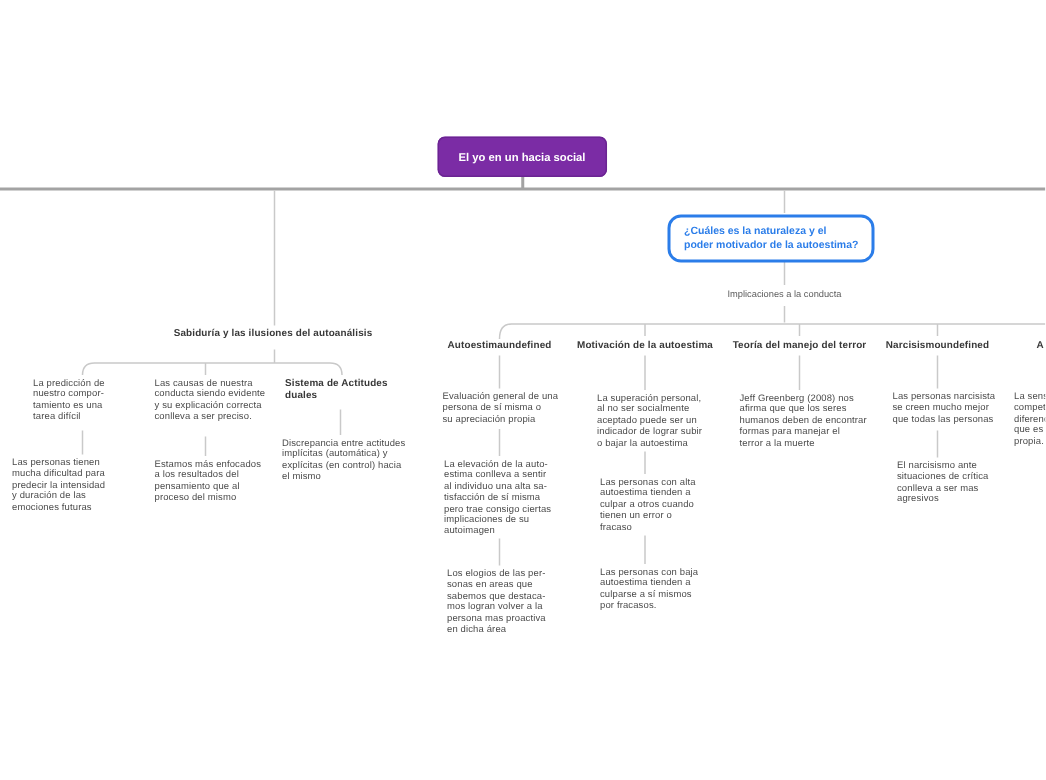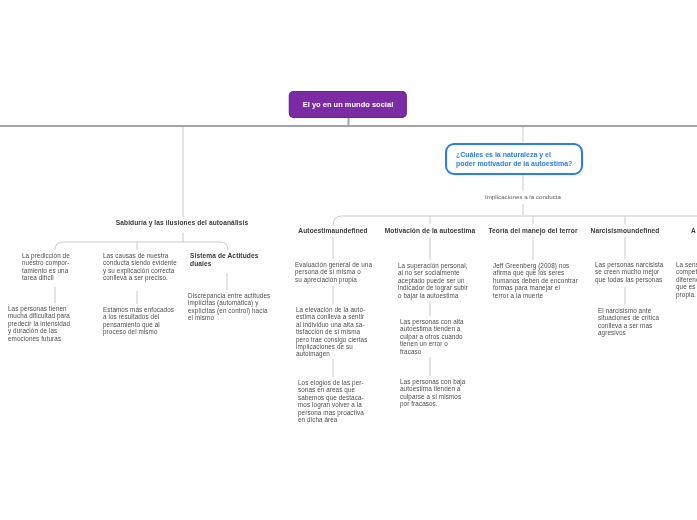--- a/index.html
+++ b/index.html
@@ -54,21 +54,21 @@
 
     <path d="M333,237 V259 M333,286 V304 M333,359 V377" stroke="#c9c9c9" stroke-width="1" fill="none"></path>
 
     <path d="M430,237 V260 M430,301 V316 M430,357 V376" stroke="#c9c9c9" stroke-width="1" fill="none"></path>
 
     <path d="M533,237 V260" stroke="#c9c9c9" stroke-width="1" fill="none"></path>
 
     <path d="M625,237 V259 M625,287 V305" stroke="#c9c9c9" stroke-width="1" fill="none"></path>
   </svg>
 
-  <div class="abs root-node center" style="left:348px;top:91px;">El yo en un mundo social</div>
+  <div class="abs root-node center" style="left:348px;top:91px;">El yo en un hacia social</div>
 
   <div class="abs question-node" style="left:445px;top:143px;">¿Cuáles es la naturaleza y el
 poder motivador de la autoestima?</div>
 
   <div class="abs branch-label center" style="left:523px;top:193px;">Implicaciones a la conducta</div>
 
   <div class="abs hdr center" style="left:182px;top:219px;">Sabiduría y las ilusiones del autoanálisis</div>
 
   <div class="abs node" style="left:22px;top:252px;">La predicción de
 nuestro compor-

